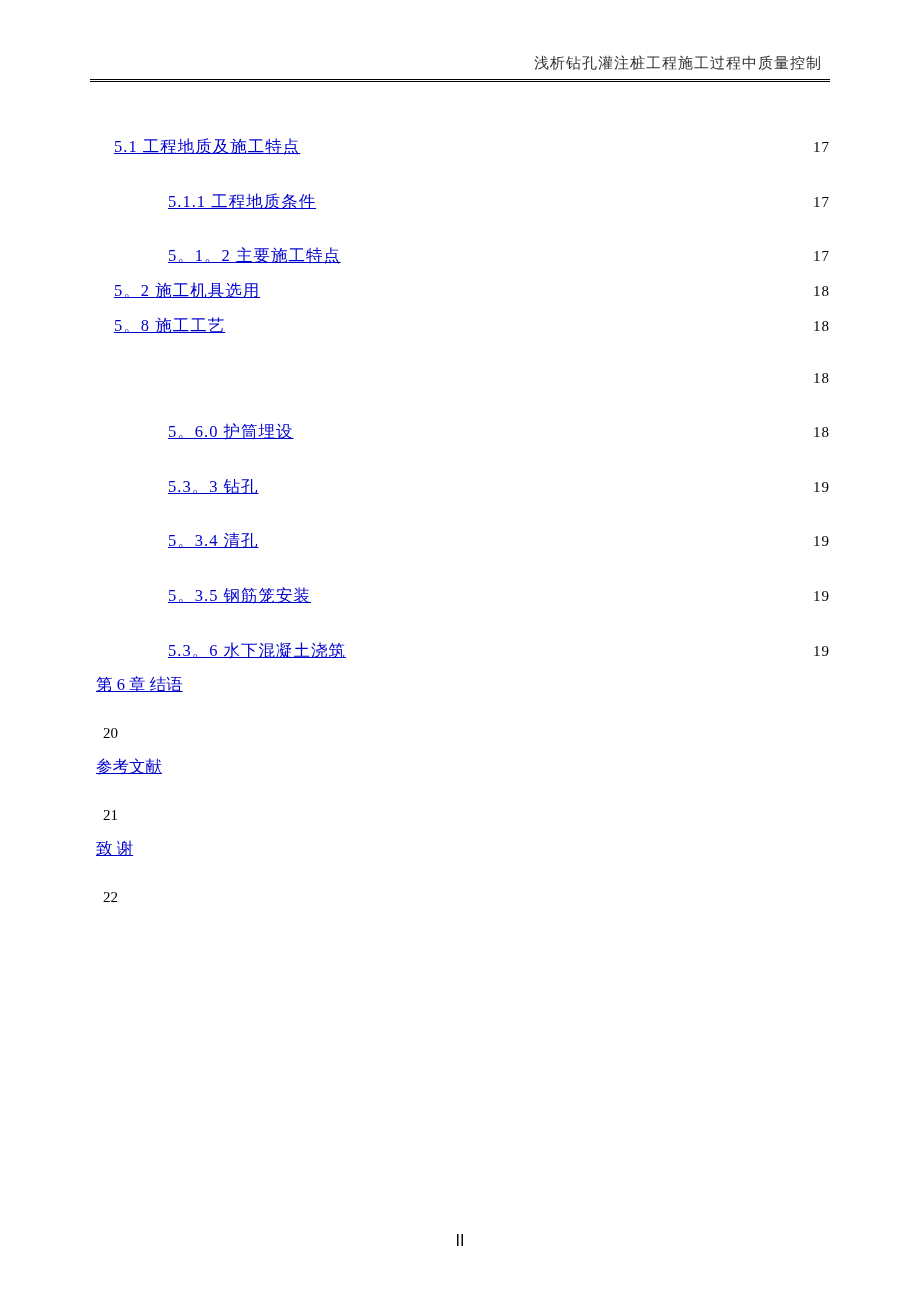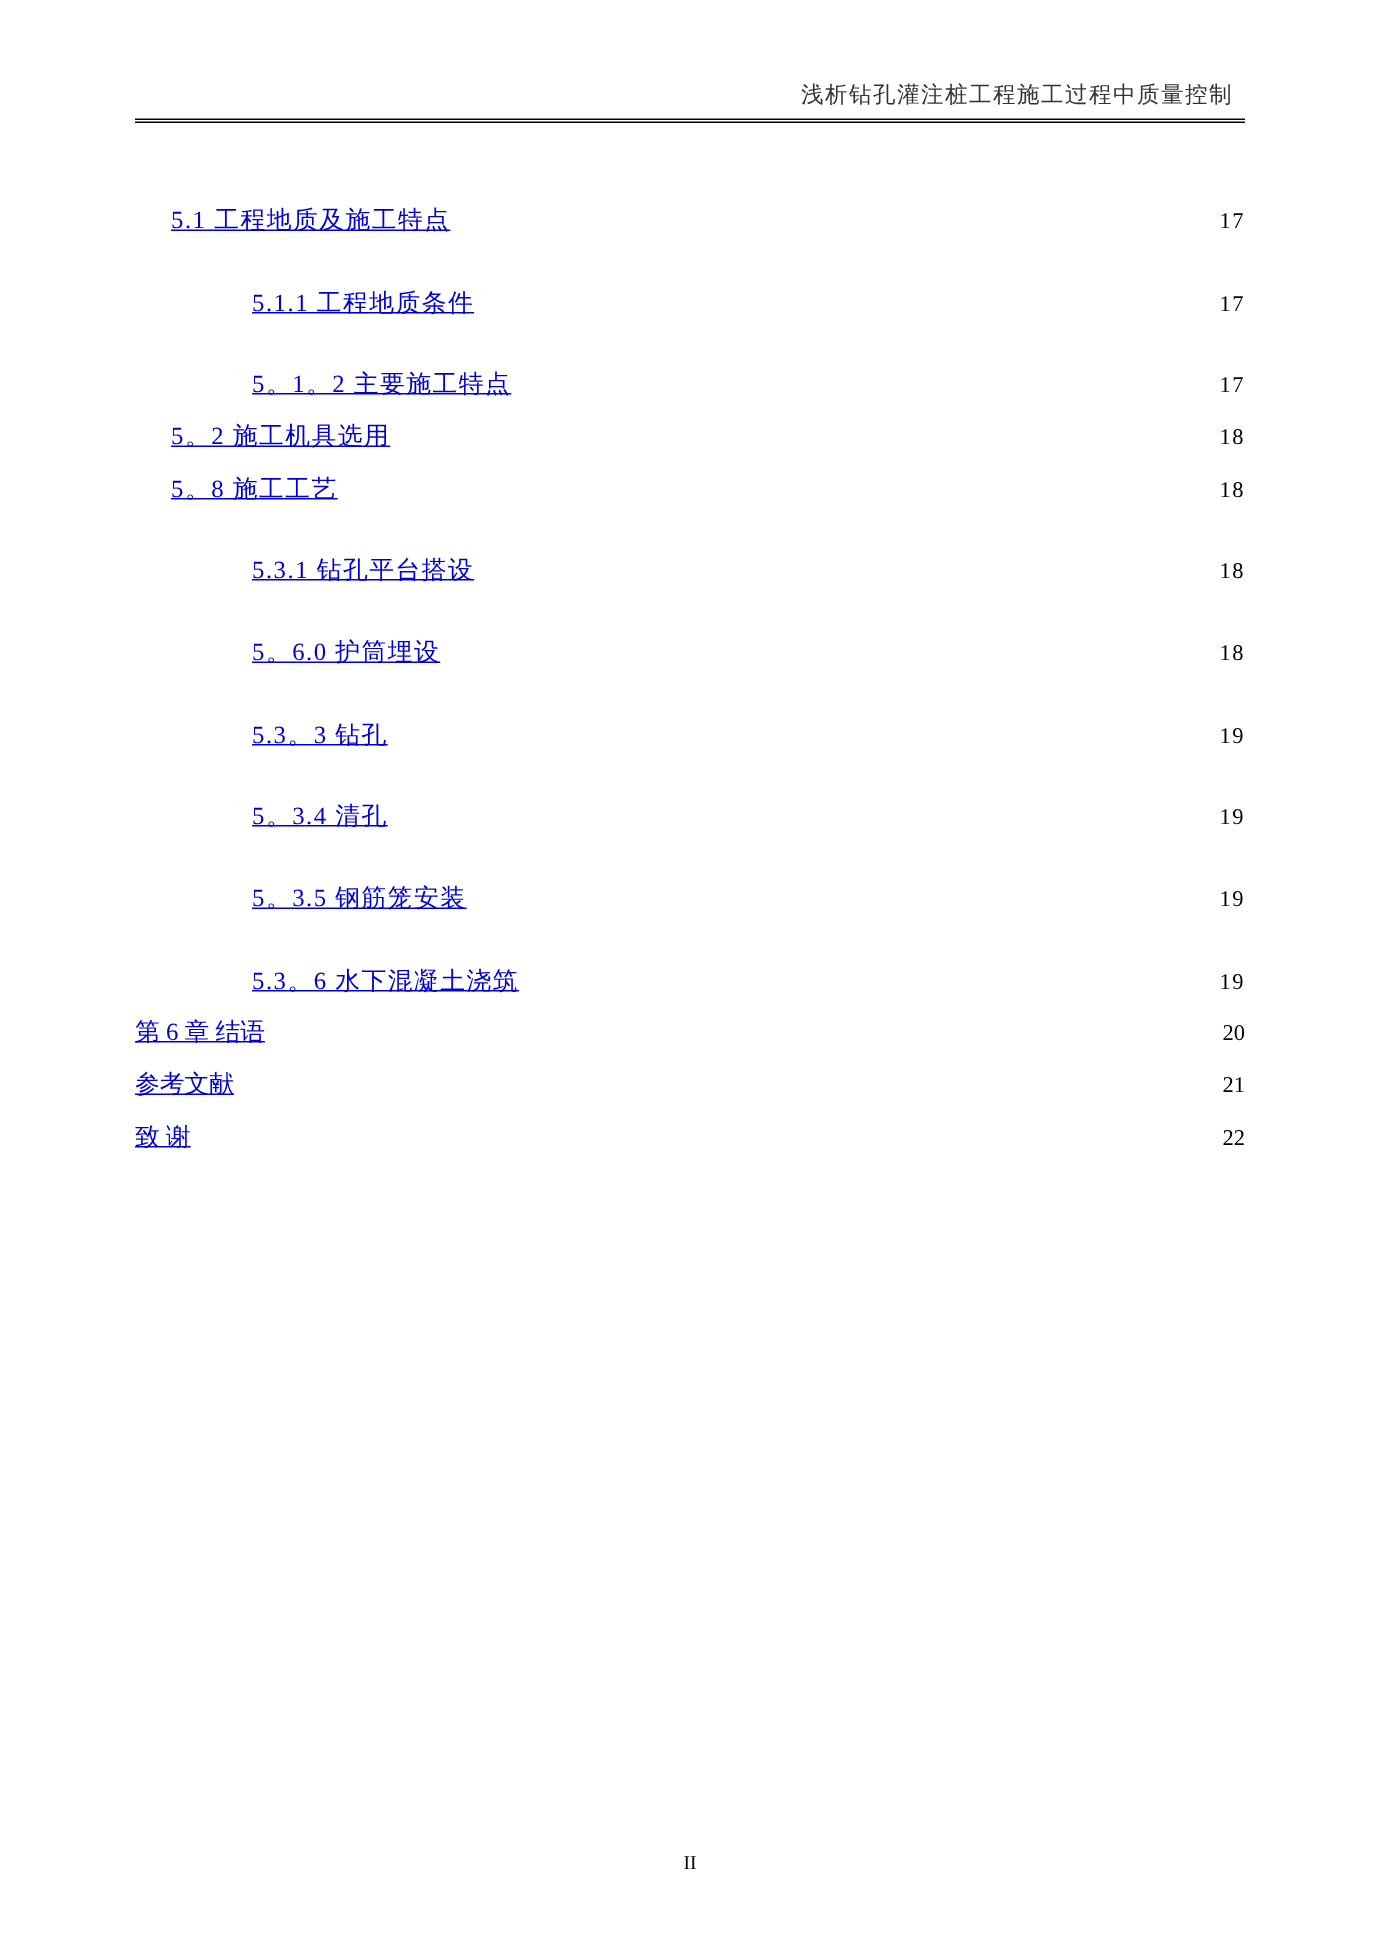--- a/index.html
+++ b/index.html
@@ -33,21 +33,21 @@
     line-height: 2.04;
   }
   .toc-row {
     display: flex;
     align-items: baseline;
     white-space: nowrap;
     margin: 1px 0;
   }
   .indent-1 { padding-left: 24px; }
   .indent-2 { padding-left: 78px; margin-top: 21px; }
-  .indent-0 { padding-left: 0; }
+  .indent-0 { padding-left: 0; flex-direction: column; }
   .toc-link {
     color: #0000cc;
     text-decoration: underline;
     letter-spacing: 1px;
   }
   .toc-link.narrow { letter-spacing: 0; }
   .toc-spacer {
     display: inline-block;
     width: 4px;
   }
@@ -78,22 +78,22 @@
     min-width: 22px;
     font-size: 15px;
     color: #000;
   }
   .page-num.wide { letter-spacing: 1px; }
   .page-footer {
     position: absolute;
     bottom: 52px;
     left: 0; right: 0;
     text-align: center;
-    font-family: Liberation Serif, serif;
-    font-size: 13px;
+    font-family: Liberation Sans, sans-serif;
+    font-size: 16px;
     color: #000;
   }
 </style>
 </head>
 <body>
 
 <div class="page">
   <div class="header-title">浅析钻孔灌注桩工程施工过程中质量控制</div>
   <div class="rule-wrap">
     <div class="dbl-rule-top"></div>
@@ -129,21 +129,20 @@
     </div>
 
     <div class="toc-row indent-1">
       <a class="toc-link">5。8 施工工艺</a>
       <span class="toc-spacer"></span>
       <span class="leader dots"></span>
       <span class="page-num wide">18</span>
     </div>
 
     <div class="toc-row indent-2">
-      <a class="toc-link">5.3.1 钻孔平台搭设</a>
       <span class="leader dots"></span>
       <span class="page-num wide">18</span>
     </div>
 
     <div class="toc-row indent-2">
       <a class="toc-link">5。6.0 护筒埋设</a>
       <span class="leader dots"></span>
       <span class="page-num wide">18</span>
     </div>
 

